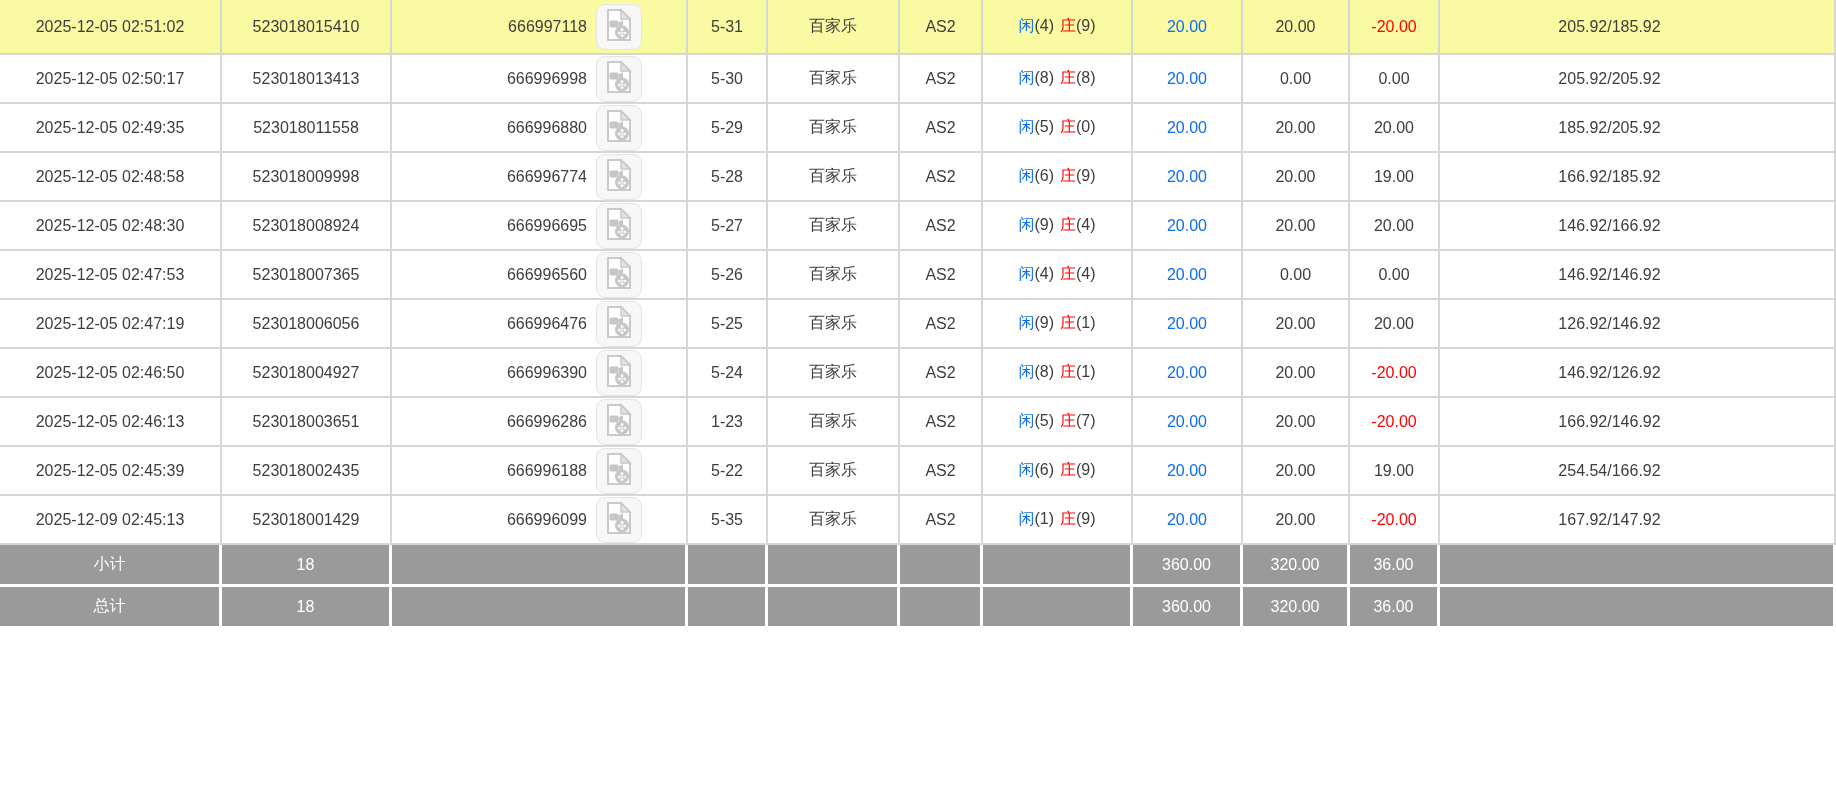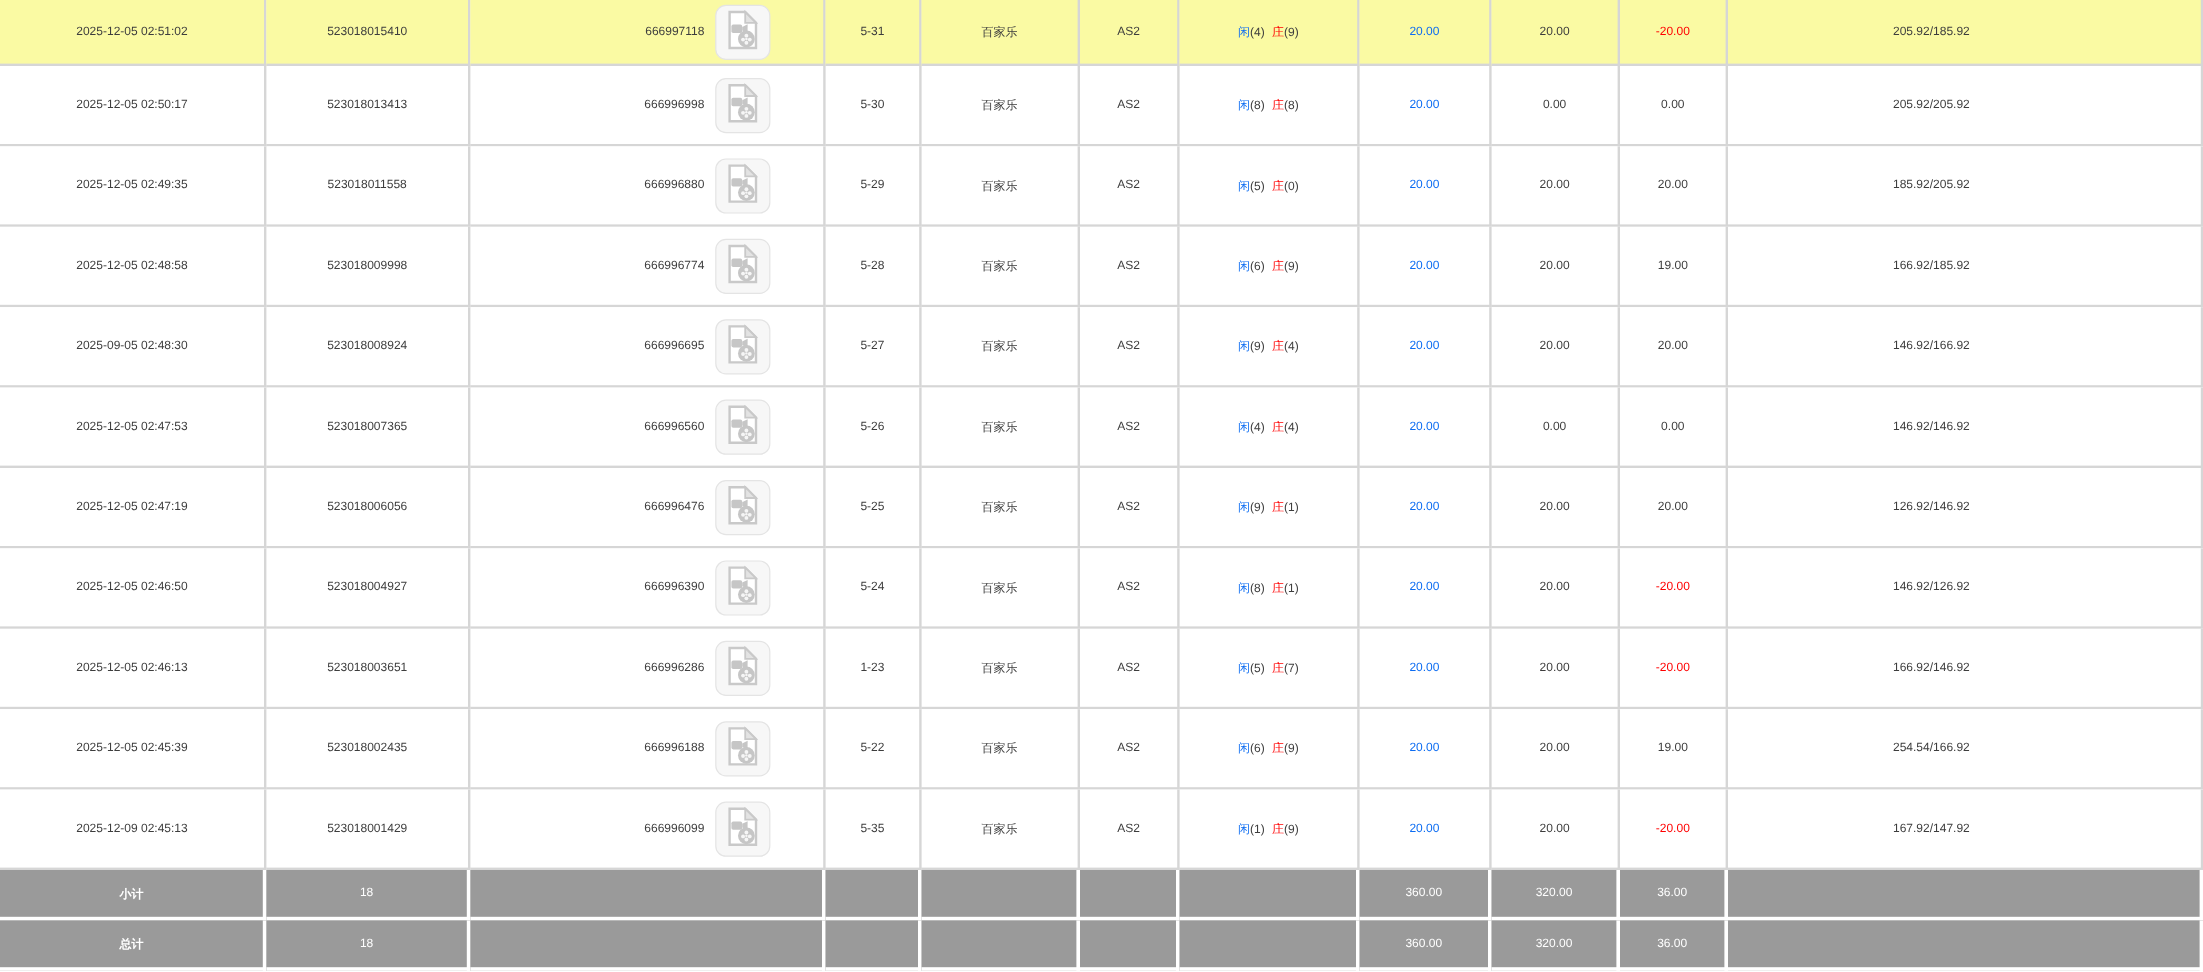--- a/index.html
+++ b/index.html
@@ -15,43 +15,43 @@
     width:1836px;height:810px;
     overflow:hidden;
     background:#ffffff;
   }
   table{
     width:1836px;
     border-collapse:separate;
     border-spacing:0;
     table-layout:fixed;
     font-family:"Liberation Sans",sans-serif;
-    font-size:10px;
+    font-size:16px;
     color:var(--text);
   }
   td{
     text-align:center;
     vertical-align:middle;
     border-right:2px solid var(--grid);
     border-bottom:2px solid var(--grid);
     padding:0;
     overflow:hidden;
     white-space:nowrap;
   }
-  tr.data-row{height:67px;background:#ffffff;}
+  tr.data-row{height:49px;background:#ffffff;}
   tr.data-row.hl{height:55px;}
   tr.data-row.hl td{background:var(--hl);}
   tr.sum-row{height:42px;}
   tr.sum-row td{
     background:var(--sumbg);
     color:#ffffff;
     border-right:3px solid #ffffff;
     border-bottom:3px solid #ffffff;
   }
-  tr.sum-row td.lbl{font-weight:bold;}
+  tr.sum-row td.lbl{font-weight:normal;}
   .blue{color:var(--blue);}
   .neg{color:var(--red);}
   .xian{color:var(--blue);}
   .zhuang{color:var(--red);}
   .score{color:var(--text);}
   .result-gap{display:inline-block;width:6px;}
   .round-wrap{
     display:flex;align-items:center;justify-content:flex-end;
     gap:9px;padding-right:44px;
   }
@@ -222,21 +222,21 @@
     <td>
       <span class="xian">闲</span><span class="score">(6)</span><span class="result-gap"></span><span class="zhuang">庄</span><span class="score">(9)</span>
     </td>
     <td class="blue">20.00</td>
     <td>20.00</td>
     <td>19.00</td>
     <td class="balance-cell">166.92/185.92</td>
   </tr>
 
   <tr class="data-row">
-    <td>2025-09-05 02:48:30</td>
+    <td>2025-12-05 02:48:30</td>
     <td>523018008924</td>
     <td>
       <div class="round-wrap">
         <span>666996695</span>
         <button class="video-btn">
           <span>
             <svg width="30" height="34" viewBox="0 0 30 34" aria-hidden="true">
               <path d="M4 2 h13 l9 9 v21 h-22 z" fill="#ffffff" stroke="#c9c9c9" stroke-width="2"></path>
               <path d="M17 2 l9 9 h-9 z" fill="#e3e3e3" stroke="#c9c9c9" stroke-width="1.5"></path>
               <rect x="5.5" y="12.5" width="9" height="7" rx="1.5" fill="#c6c6c6"></rect>

